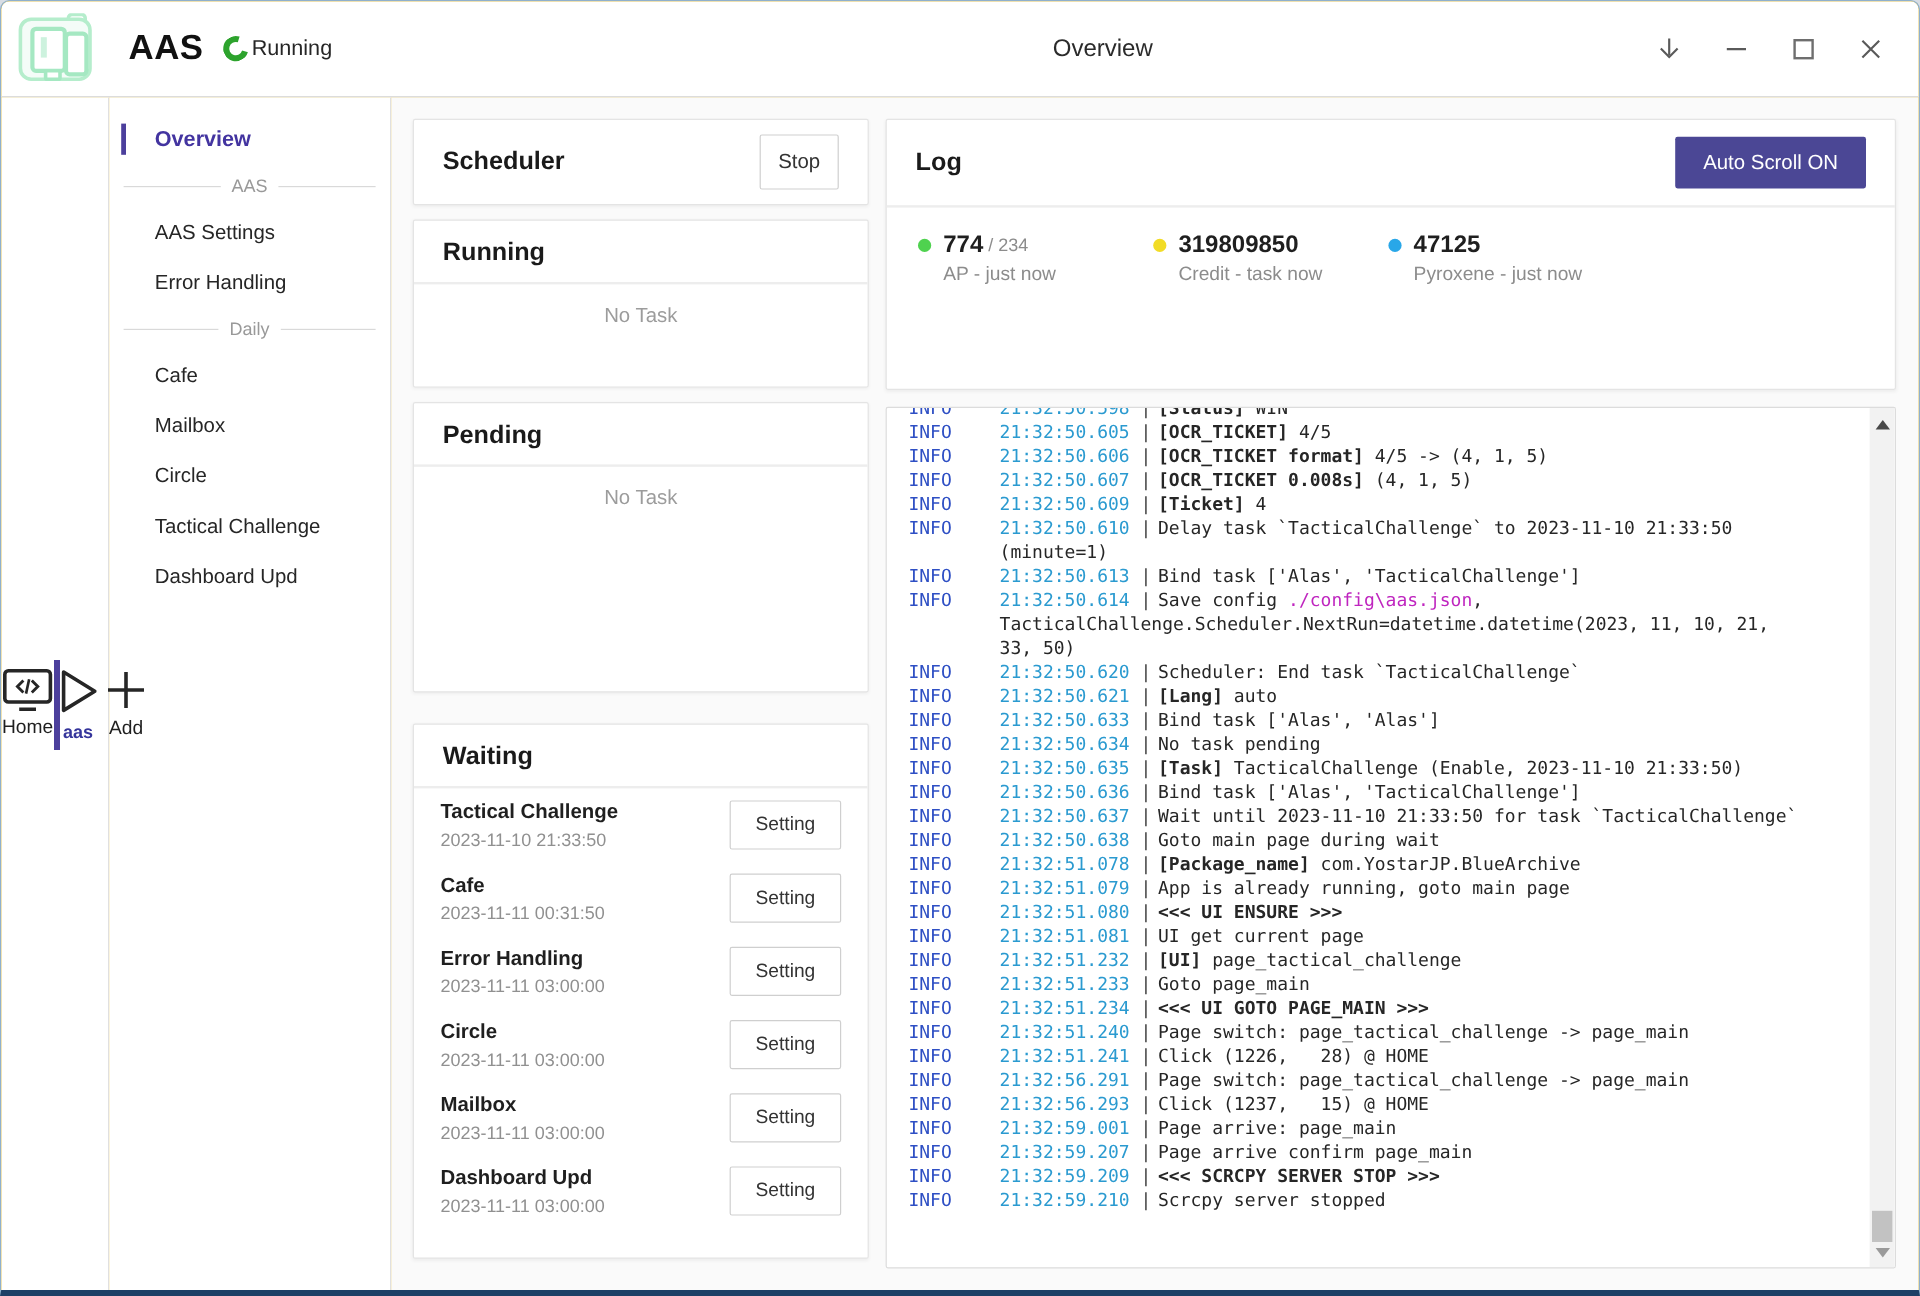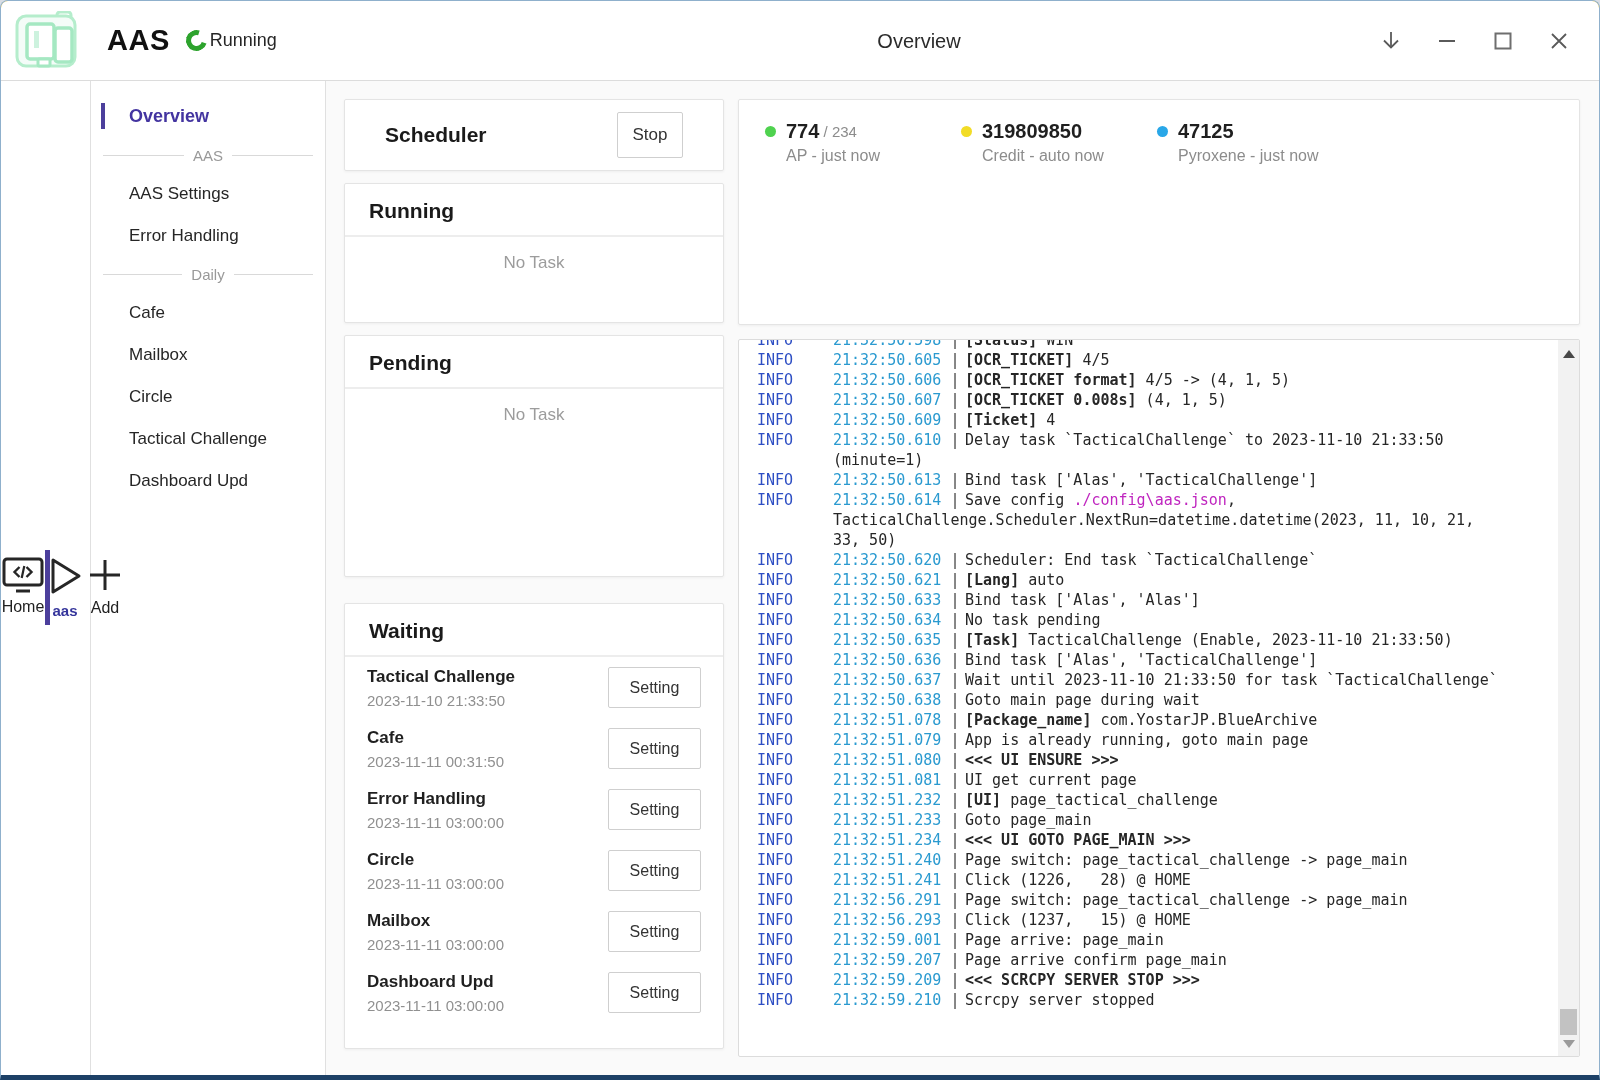--- a/index.html
+++ b/index.html
@@ -33,21 +33,21 @@
   .nav-item.active::before{content:"";position:absolute;left:10px;top:8px;height:26px;width:4px;background:#4c3f9c;}
   .nav-divider{display:flex;align-items:center;gap:9px;padding:9px 12px;color:#999;font-size:15px;}
   .nav-divider .line{flex:1;height:1px;background:#d9d9d9;}
   
   .main{flex:1;background:#fafafa;padding:18px 19px 18px 18px;display:flex;overflow:hidden;}
   .col-left{width:380px;margin-right:14px;flex:0 0 auto;}
   .col-right{flex:1;display:flex;flex-direction:column;min-width:0;}
   .card{background:#fff;border:1px solid #e4e4e4;border-radius:2px;box-shadow:0 1px 3px rgba(0,0,0,.05);}
   .card h2{margin:0;font-size:21px;font-weight:700;color:#1a1a1a;}
   .card-head{padding:15px 24px 12px;border-bottom:2px solid #ededed;}
-  .scheduler{height:72px;display:flex;align-items:center;padding:0 40px;margin-bottom:12px;}
+  .scheduler{height:72px;display:flex;align-items:center;padding:0 24px;margin-bottom:12px;}
   .btn{margin-left:auto;width:66px;height:46px;background:#fff;border:1px solid #cfcfcf;border-radius:2px;font-size:17px;color:#333;cursor:pointer;font-family:inherit;}
   .running{height:140px;margin-bottom:12px;}
   .pending{height:242px;margin-bottom:26px;}
   .waiting{height:446px;}
   .notask{text-align:center;padding-top:16px;color:#9c9c9c;font-size:17px;}
   .wait-item{height:61px;display:flex;align-items:center;padding:0 22px;}
   .wait-name{font-size:17px;font-weight:700;color:#1f1f1f;}
   .wait-date{font-size:15px;color:#909090;margin-top:5px;}
   .btn-setting{margin-left:auto;width:93px;height:41px;background:#fff;border:1px solid #cfcfcf;border-radius:2px;font-size:16px;color:#333;cursor:pointer;font-family:inherit;}
   
@@ -240,35 +240,39 @@
                   <div class="wait-date">2023-11-11 03:00:00</div>
                 </div>
                 <button class="btn-setting">Setting</button>
               </div>
             </div>
         </section>
       </div>
 
       <div class="col-right">
         <section class="card logcard">
+          <div class="log-head">
+            <h2>Log</h2>
+            <button class="btn-primary">Auto Scroll ON</button>
+          </div>
           <div class="stats">
               <div class="stat">
                 <div class="stat-top">
                   <span class="dot" style="background: rgb(79, 210, 79);"></span>
                   <span class="stat-value">774</span>
                   <span class="stat-suffix"> / 234</span>
                 </div>
                 <div class="stat-label">AP - just now</div>
               </div>
               <div class="stat">
                 <div class="stat-top">
                   <span class="dot" style="background: rgb(242, 220, 38);"></span>
                   <span class="stat-value">319809850</span>
                 </div>
-                <div class="stat-label">Credit - auto now</div>
+                <div class="stat-label">Credit - task now</div>
               </div>
               <div class="stat">
                 <div class="stat-top">
                   <span class="dot" style="background: rgb(41, 167, 232);"></span>
                   <span class="stat-value">47125</span>
                 </div>
                 <div class="stat-label">Pyroxene - just now</div>
               </div>
             </div>
         </section>

